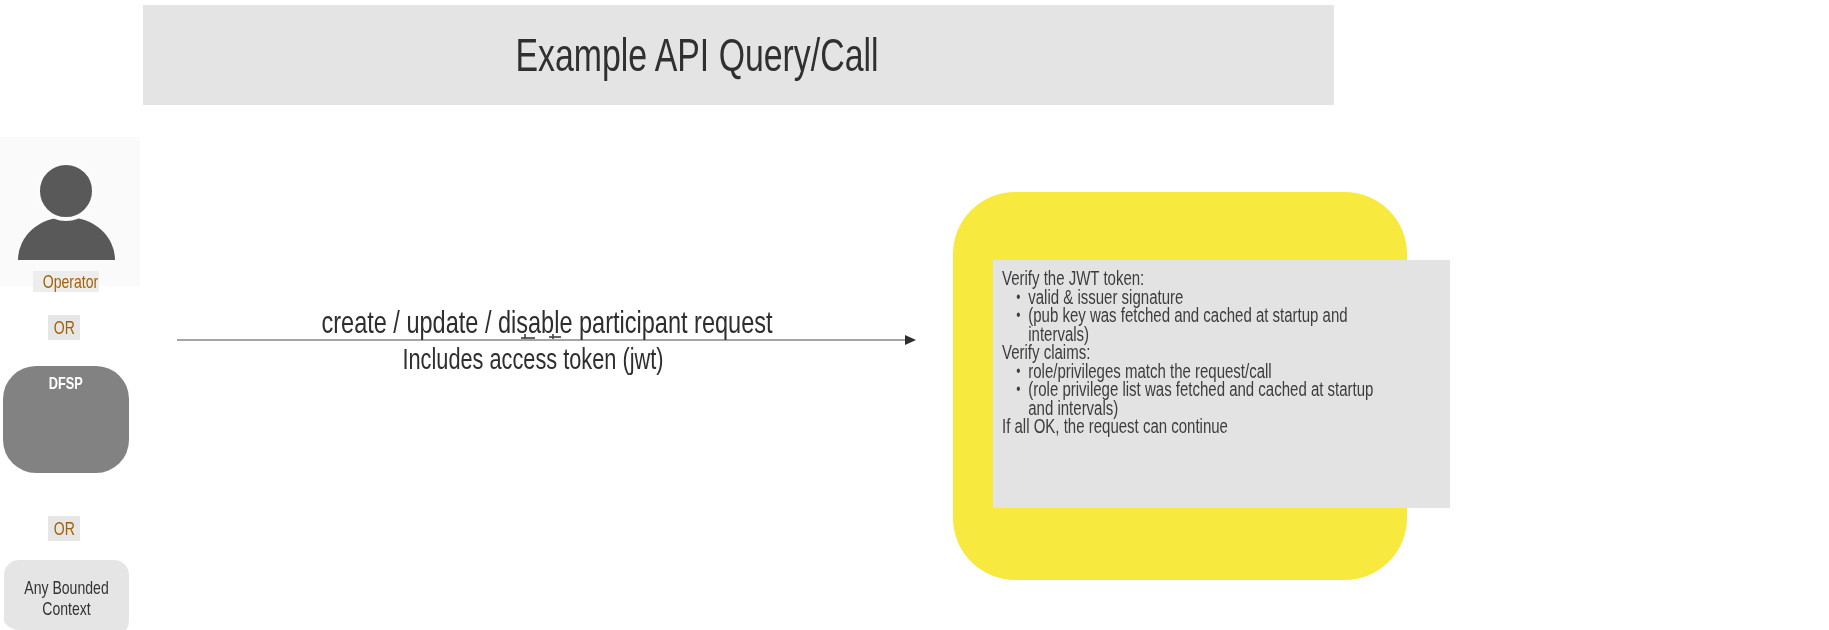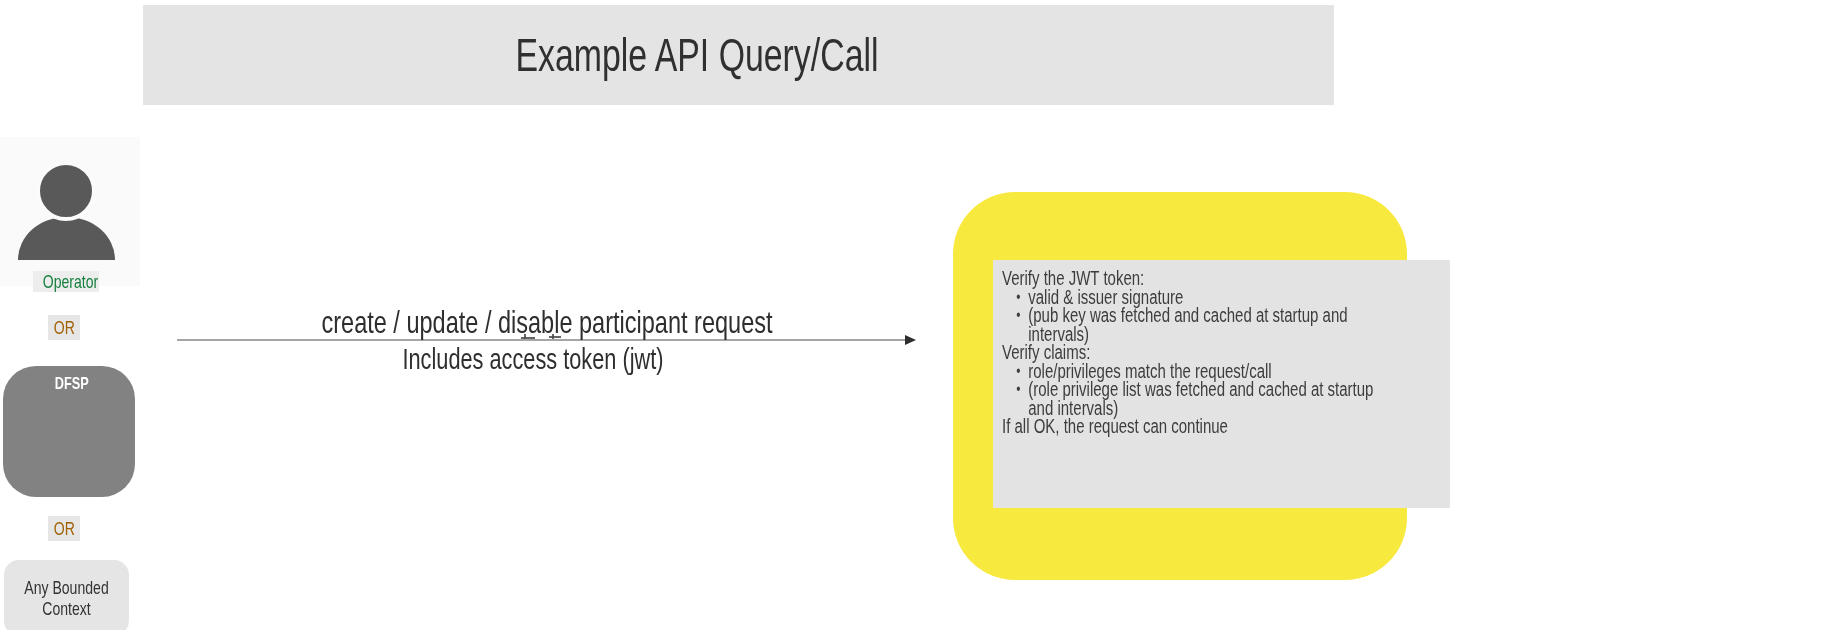--- a/index.html
+++ b/index.html
@@ -1,48 +1,49 @@
 <!DOCTYPE html>
 <html><head>
 <meta charset="utf-8">
 <style>
   html,body { margin:0; padding:0; background:#ffffff; }
   .canvas {
     position:relative; width:1829px; height:630px; overflow:hidden;
     background:#ffffff;
     font-family:"Liberation Sans","DejaVu Sans",sans-serif;
     color:#3d3d3d;
+    border-radius:20px;
   }
   .abs { position:absolute; }
 
   
   .cxc { display:inline-block; white-space:nowrap; transform:translateX(-50%) scaleX(0.74); }
 
   
   .title-bar { left:143px; top:5px; width:1191px; height:100px; background:#e4e4e4; }
   .title-text { left:697px; top:31px; font-size:47px; line-height:48px; color:#303030;
                 transform:translateX(-50%) scaleX(0.72); white-space:nowrap; }
 
   
   .actor-card { left:0; top:137px; width:140px; height:149px; background:#fafafa; }
   .person-body { left:18px; top:217px; width:97px; height:43px; background:#595959;
                  border-radius:48px 48px 0 0 / 43px 43px 0 0; }
   .person-head { left:36px; top:161px; width:52px; height:52px; background:#595959;
                  border:4px solid #fbfbfb; border-radius:50%; }
   .operator-label { left:33px; top:271px; width:66px; height:21px; background:#ededed;
-                    font-size:19px; line-height:21px; text-align:center; color:#15803d; }
+                    font-size:19px; line-height:21px; text-align:center; color:#a16207; }
   .operator-label .cxc, .or-badge .cxc { transform:scaleX(0.74); }
 
   .or-badge { width:32px; height:25px; background:#e6e6e6; text-align:center;
               font-size:19px; line-height:25px; color:#a16207; }
   .or-1 { left:48px; top:315px; }
   .or-2 { left:48px; top:516px; }
 
-  .dfsp { left:3px; top:366px; width:126px; height:131px; background:#828282;
-          border-radius:33px; text-align:center;padding-left:6px; }
+  .dfsp { left:3px; top:366px; width:126px; height:107px; background:#828282;
+          border-radius:33px; text-align:center; }
   .dfsp-label { display:inline-block; margin-top:8px; font-size:17px; line-height:20px;
                 font-weight:bold; color:#ffffff; transform:scaleX(0.75); white-space:nowrap; }
 
   .abc { left:4px; top:560px; width:125px; height:76px; background:#e5e5e5; border-radius:15px;
          display:flex; align-items:center; justify-content:center; text-align:center; }
   .abc-label { display:inline-block; width:150px; font-size:19px; line-height:21px;
                color:#333333; transform:scaleX(0.74); }
 
   
   .arrow-line { left:177px; top:339px; width:729px; height:2px; background:#a5a5a5; }

